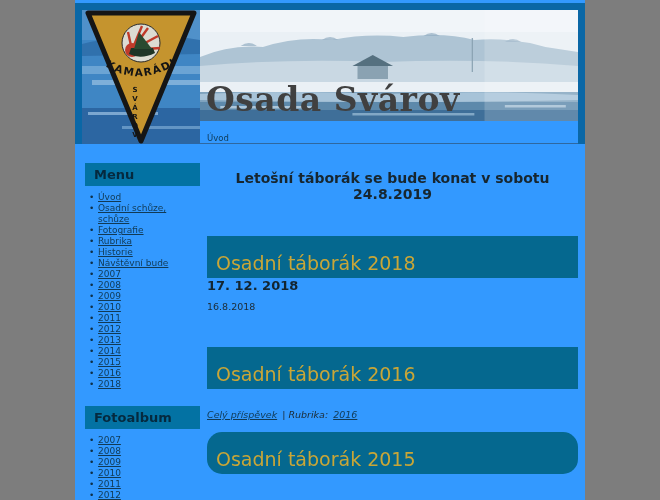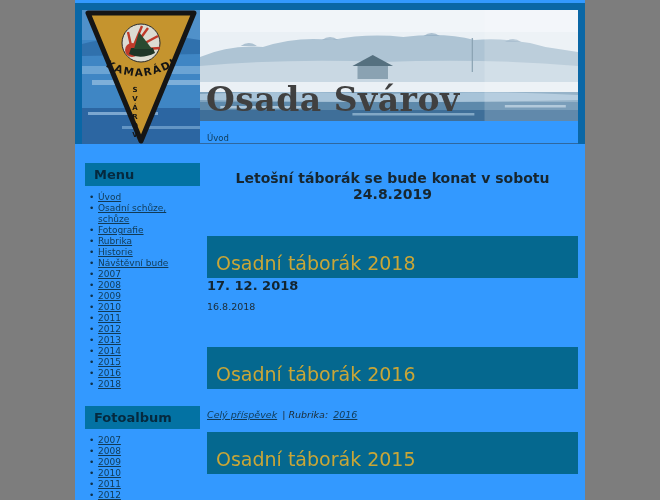--- a/index.html
+++ b/index.html
@@ -63,21 +63,21 @@
   .announce{
     margin-top:26px;text-align:center;
     font-size:14px;font-weight:bold;color:#17262f;
   }
   .post-head{
     margin-top:34px;height:42px;background:#05688f;
     display:flex;align-items:flex-end;
     box-sizing:border-box;padding:0 9px 5px 9px;
   }
   .post-head.second{margin-top:35px;}
-  .post-head.third{margin-top:12px;}
+  .post-head.third{margin-top:12px;border-radius:15px;}
   .post-title{font-size:19px;color:#c9a637;line-height:1;cursor:pointer;}
   .post-date{margin-top:0;font-size:13px;font-weight:bold;color:#132530;}
   .post-excerpt{margin-top:8px;font-size:9.5px;color:#1c2b35;}
   .post-excerpt.tight{margin-top:4px;}
   .post-links{margin-top:8px;font-size:9.5px;color:#1c2b35;}
   .post-links.wide{margin-top:20px;font-style:italic;}
   .post-links a{color:#113a55;text-decoration:underline;cursor:pointer;}
   .post-links .lbl{margin:0 2px;}
 </style>
 </head>

